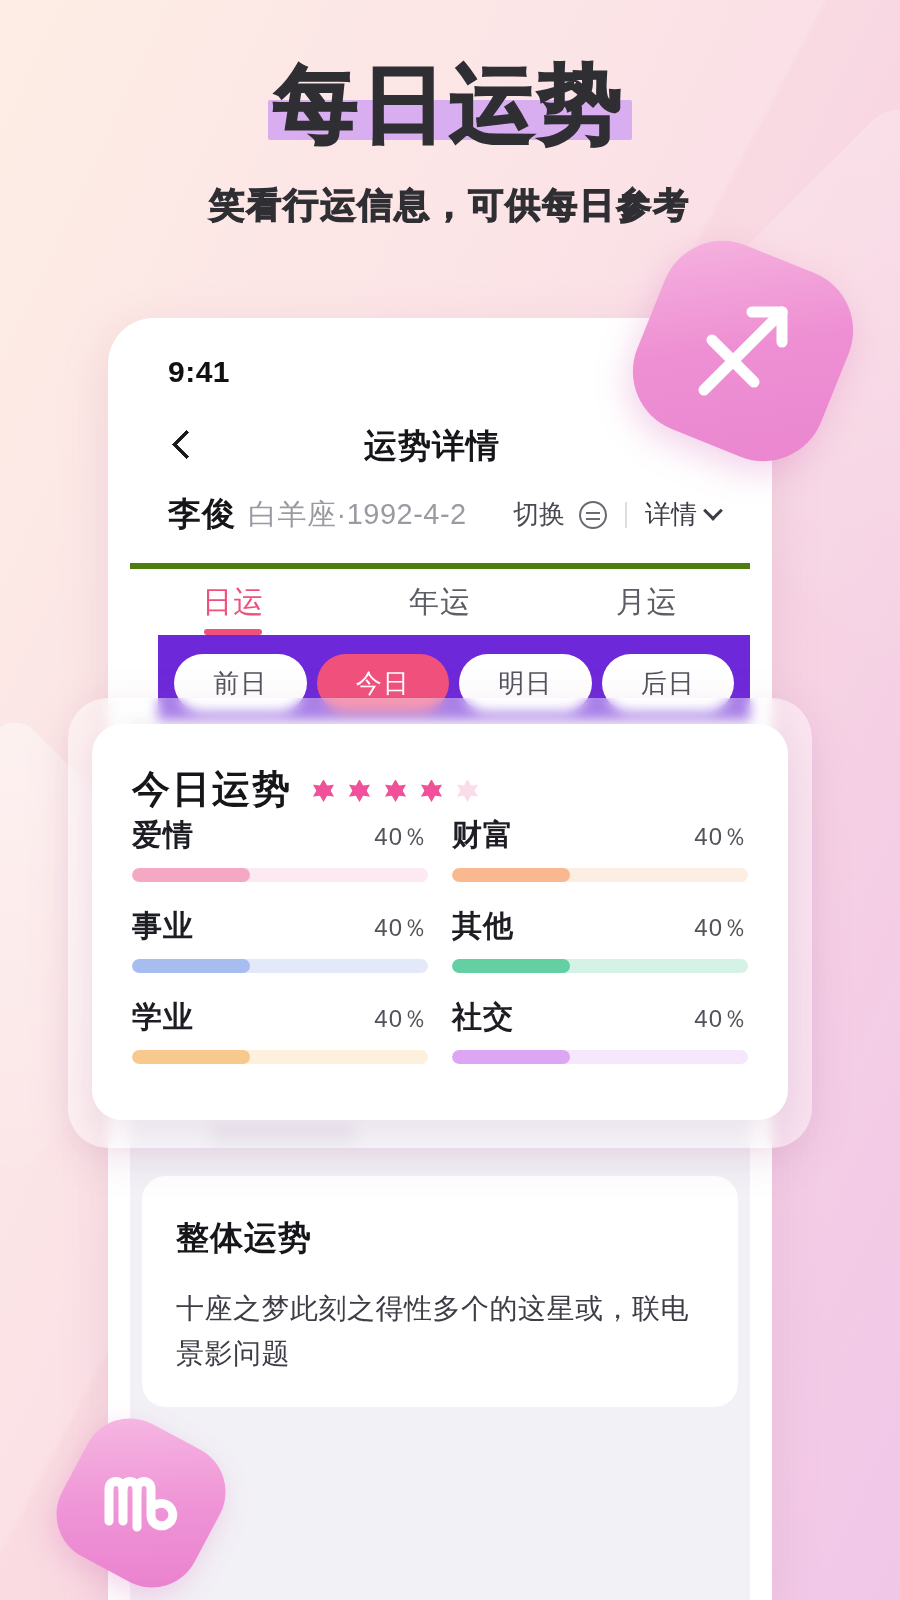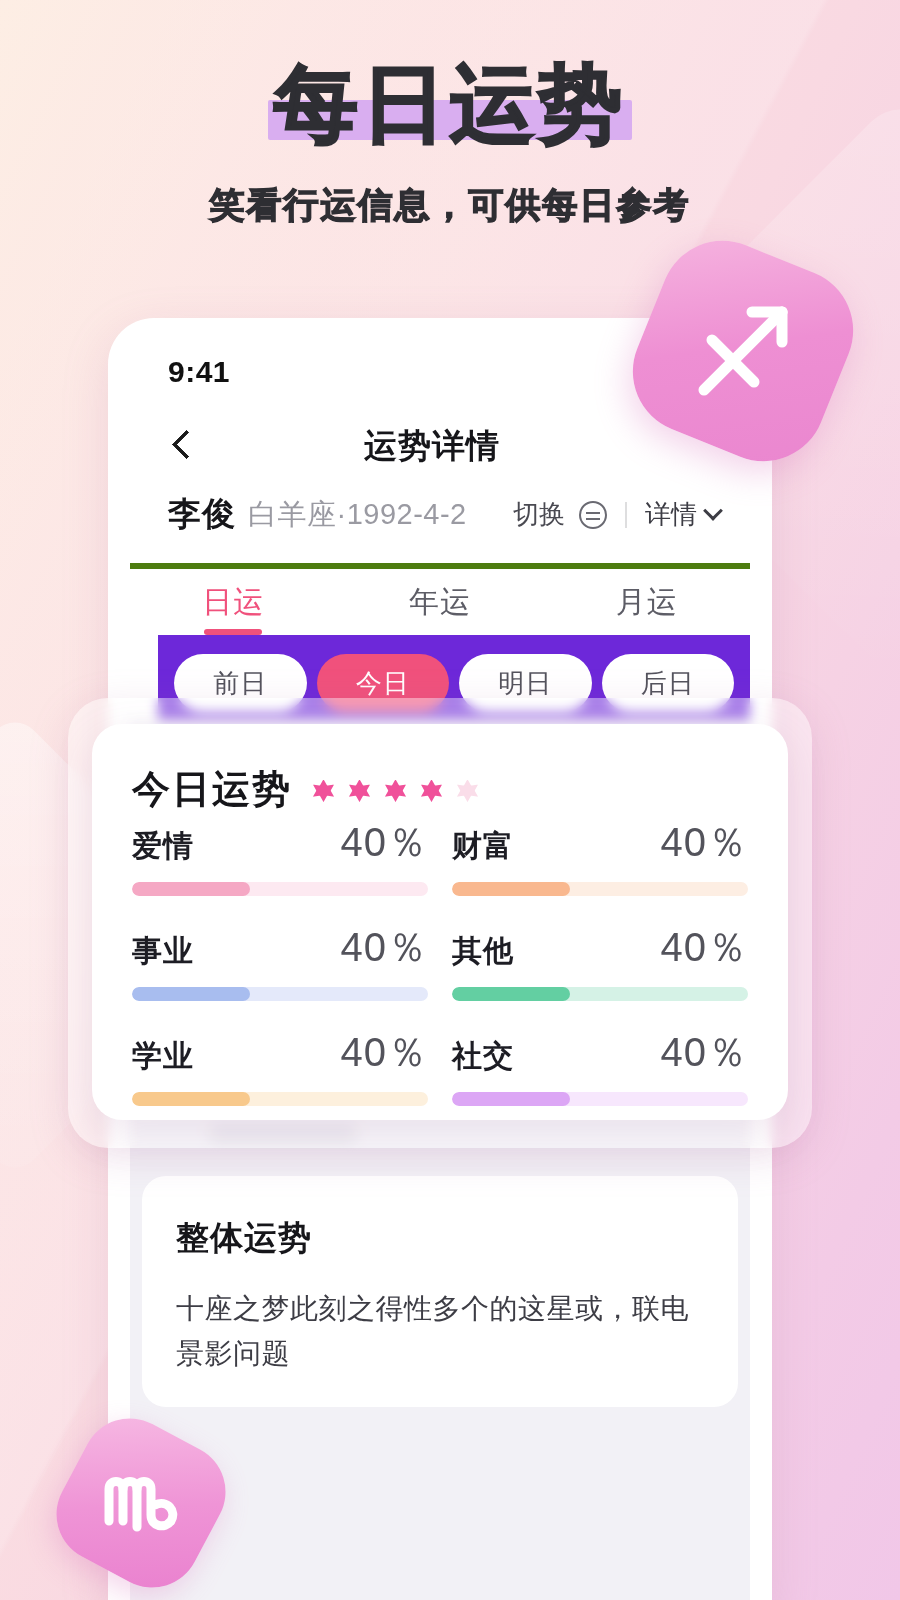--- a/index.html
+++ b/index.html
@@ -242,21 +242,21 @@
   }
   .fc-head { display:flex; align-items:center; gap:16px; }
   .fc-title { font-size:38px; font-weight:700; color:#16161a; letter-spacing:2px; }
   .stars { display:flex; gap:5px; align-items:center; margin-top:4px; }
   .star { width:31px; height:31px; display:block; }
 
   .bars { display:grid; grid-template-columns:1fr 1fr; column-gap:48px; row-gap:26px;gap:24px; }
   .bar-item { }
   .bar-top { display:flex; align-items:baseline; justify-content:space-between; }
   .bar-label { font-size:30px; font-weight:700; color:#1d1d24; letter-spacing:1px; }
-  .bar-val { font-size:40px; color:#53535b; letter-spacing:1px; }
+  .bar-val { font-size:24px; color:#53535b; letter-spacing:1px; }
   .bar-track { margin-top:12px; height:14px; border-radius:7px; overflow:hidden; }
   .bar-fill { height:100%; border-radius:7px; }
 
   
   .badge {
     position:absolute;
     display:flex; align-items:center; justify-content:center;
   }
   .badge-sag {
     left:644px; top:252px;

